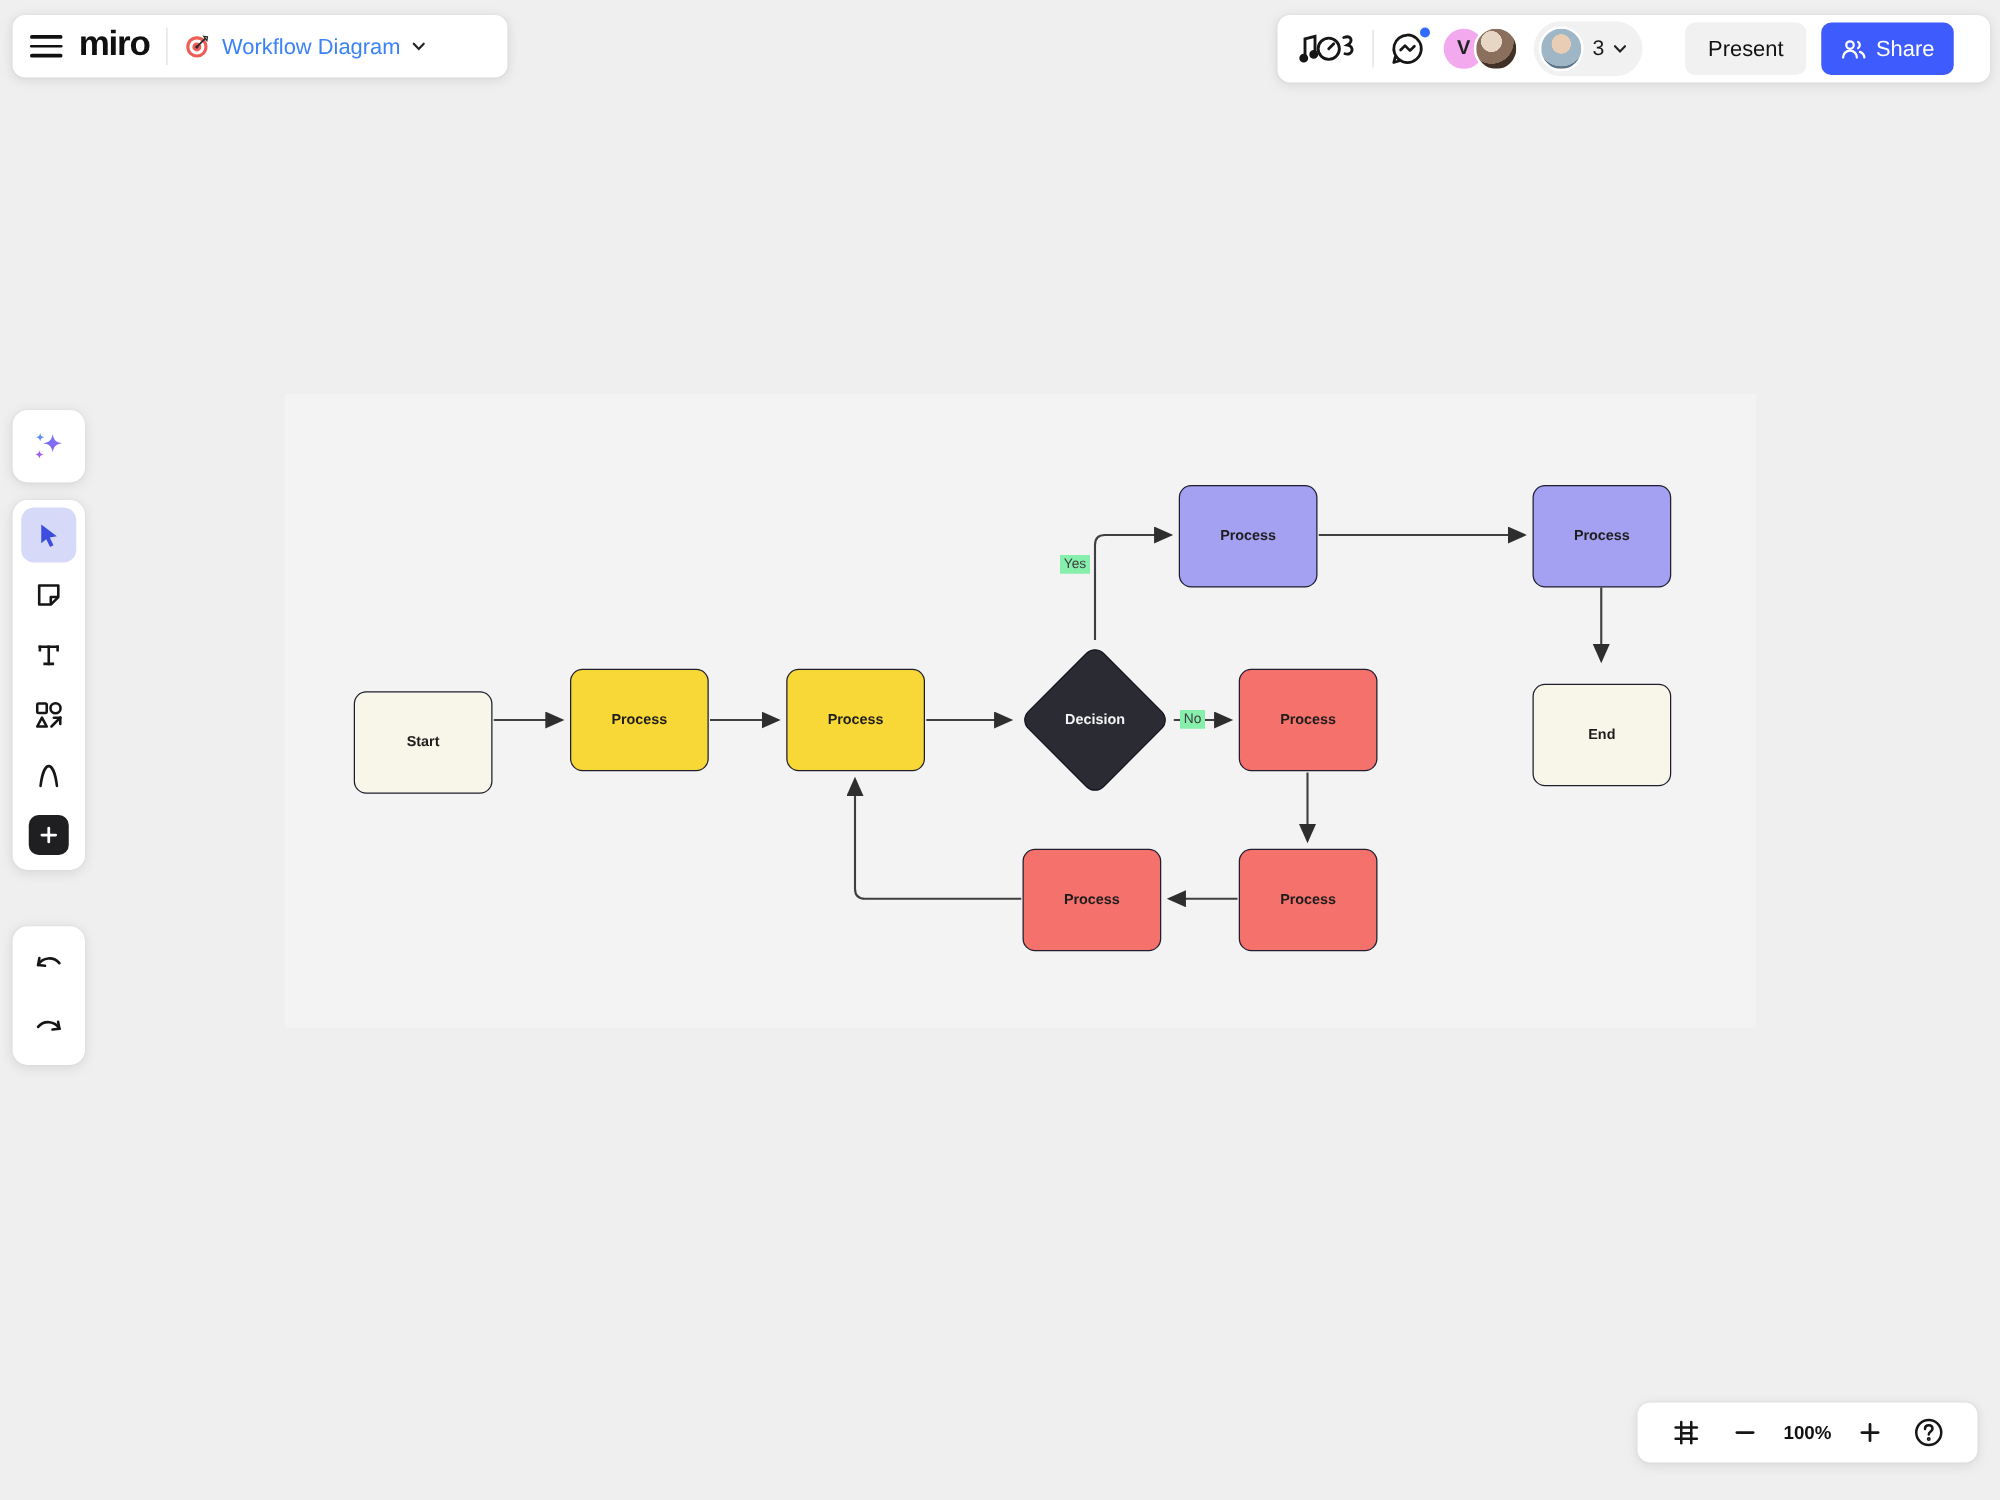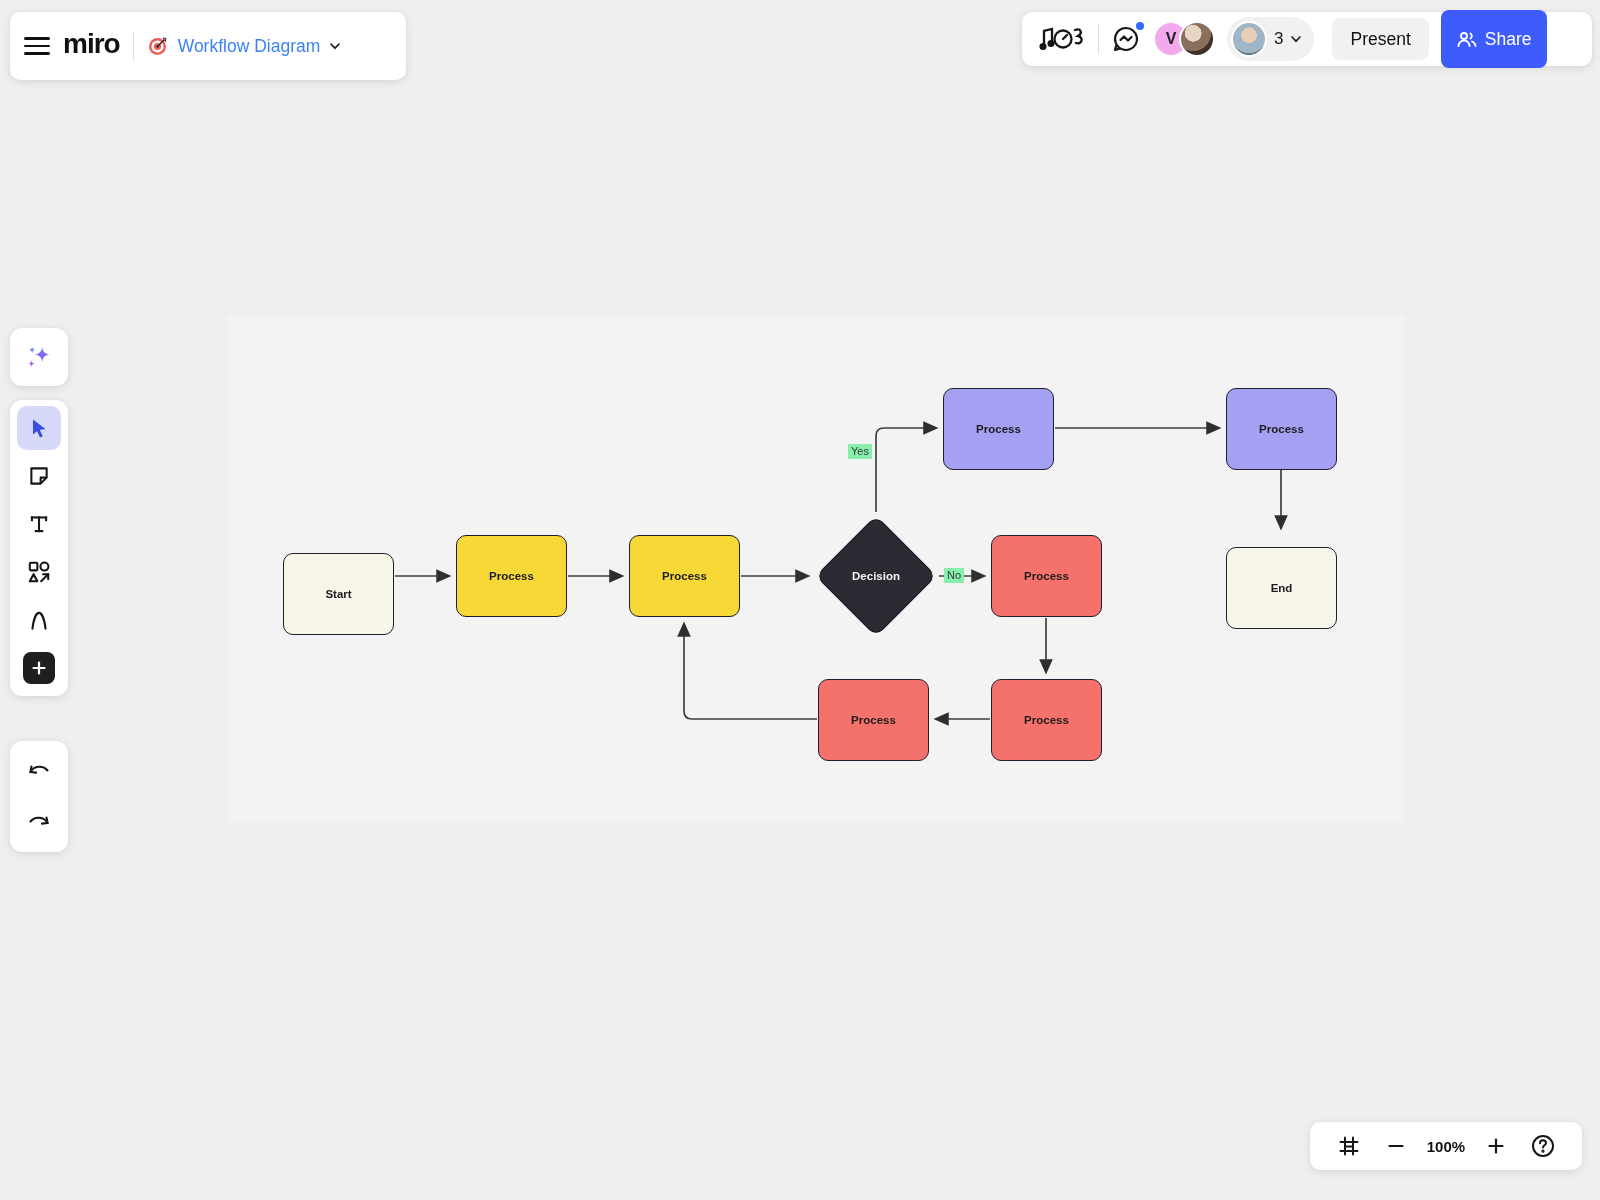--- a/index.html
+++ b/index.html
@@ -3,21 +3,21 @@
 <meta charset="utf-8">
 <style>
   * { margin:0; padding:0; box-sizing:border-box; }
   html,body { width:1600px; height:1200px; overflow:hidden; }
   body { font-family:"Liberation Sans", sans-serif; background:#efefef; position:relative; }
 
   .card { position:absolute; background:#ffffff; border-radius:10px;
           box-shadow:0 2px 10px rgba(0,0,0,0.10), 0 0 2px rgba(0,0,0,0.05); }
 
   
-  .header-left { left:10px; top:12px; width:396px; height:68px;
+  .header-left { left:10px; top:12px; width:396px; height:50px;
                  display:flex; align-items:center; padding:16px 14px; gap:13px; }
   .hamburger { width:26px; height:26px; display:flex; flex-direction:column;
                justify-content:center; gap:5px; cursor:pointer; }
   .hamburger span { display:block; height:2.6px; background:#111; border-radius:2px; }
   .logo { font-size:28px; font-weight:800; letter-spacing:-1px; color:#101010; padding-bottom:4px; }
   .vdivider { width:1px; height:30px; background:#e0e0e0; }
   .board-btn { display:flex; align-items:center; gap:9px; cursor:pointer; }
   .board-title { font-size:17.5px; color:#3b82f6; font-weight:500; }
   .chev { width:12px; height:12px; }
 
@@ -31,22 +31,22 @@
             justify-content:center; font-size:16px; font-weight:700; color:#222;
             border:2px solid #fff; cursor:pointer; }
   .avatar.v { background:#f2a9ee; }
   .avatar.photo1 { background:radial-gradient(circle at 38% 32%, #e8d6c4 0 28%, #8a6f5c 29% 60%, #403026 61%); margin-left:-10px; }
   .avatar.photo2 { background:radial-gradient(circle at 50% 38%, #e9cdb4 0 30%, #9fb6c6 31% 70%, #5e7486 71%); }
   .collab-pill { display:flex; align-items:center; gap:7px; background:#f1f1f2;
                  border-radius:22px; height:44px; padding:0 12px 0 4px; cursor:pointer; }
   .collab-count { font-size:17px; color:#1a1a1a; }
   .btn-present { background:#f1f1f1; border:none; border-radius:8px; height:42px;
                  padding:0 18px; font-size:17.5px; color:#111; font-family:inherit;
-                 cursor:pointer; margin-left:6px; }
-  .btn-share { background:#3e5bfd; border:none; border-radius:8px; height:58px;
+                 cursor:pointer; margin-left:22px; }
+  .btn-share { background:#3e5bfd; border:none; border-radius:8px; height:42px;
                padding:0 16px; font-size:17.5px; color:#fff; font-family:inherit;
                display:flex; align-items:center; gap:8px; cursor:pointer; }
 
   
   .tb-ai { left:10px; top:328px; width:58px; height:58px; border-radius:12px;
            display:flex; align-items:center; justify-content:center; }
   .tb-main { left:10px; top:400px; width:58px; border-radius:12px;
              display:flex; flex-direction:column; align-items:center; padding:6px 0; gap:4px; }
   .tool { width:44px; height:44px; border-radius:10px; display:flex; align-items:center;
           justify-content:center; cursor:pointer; }

